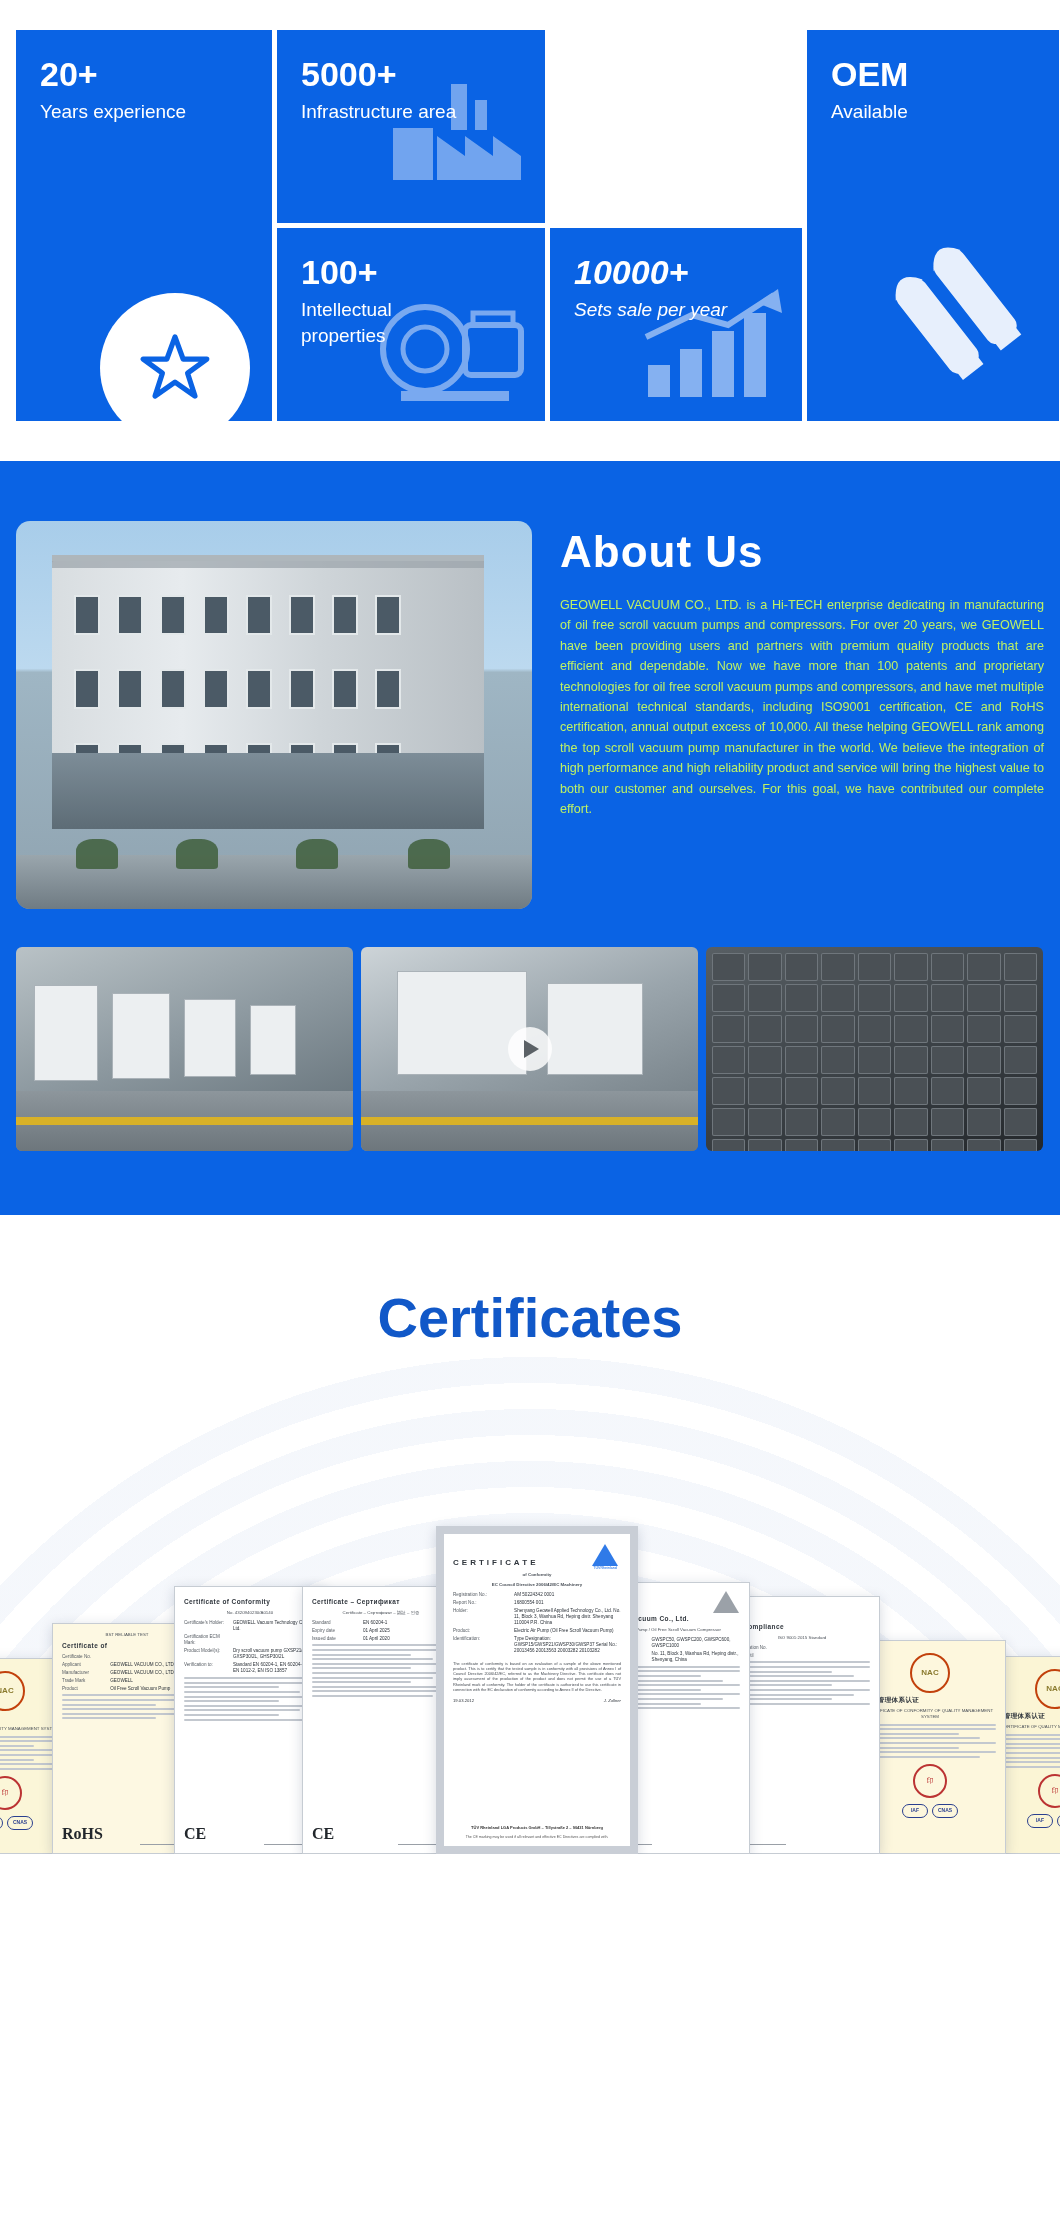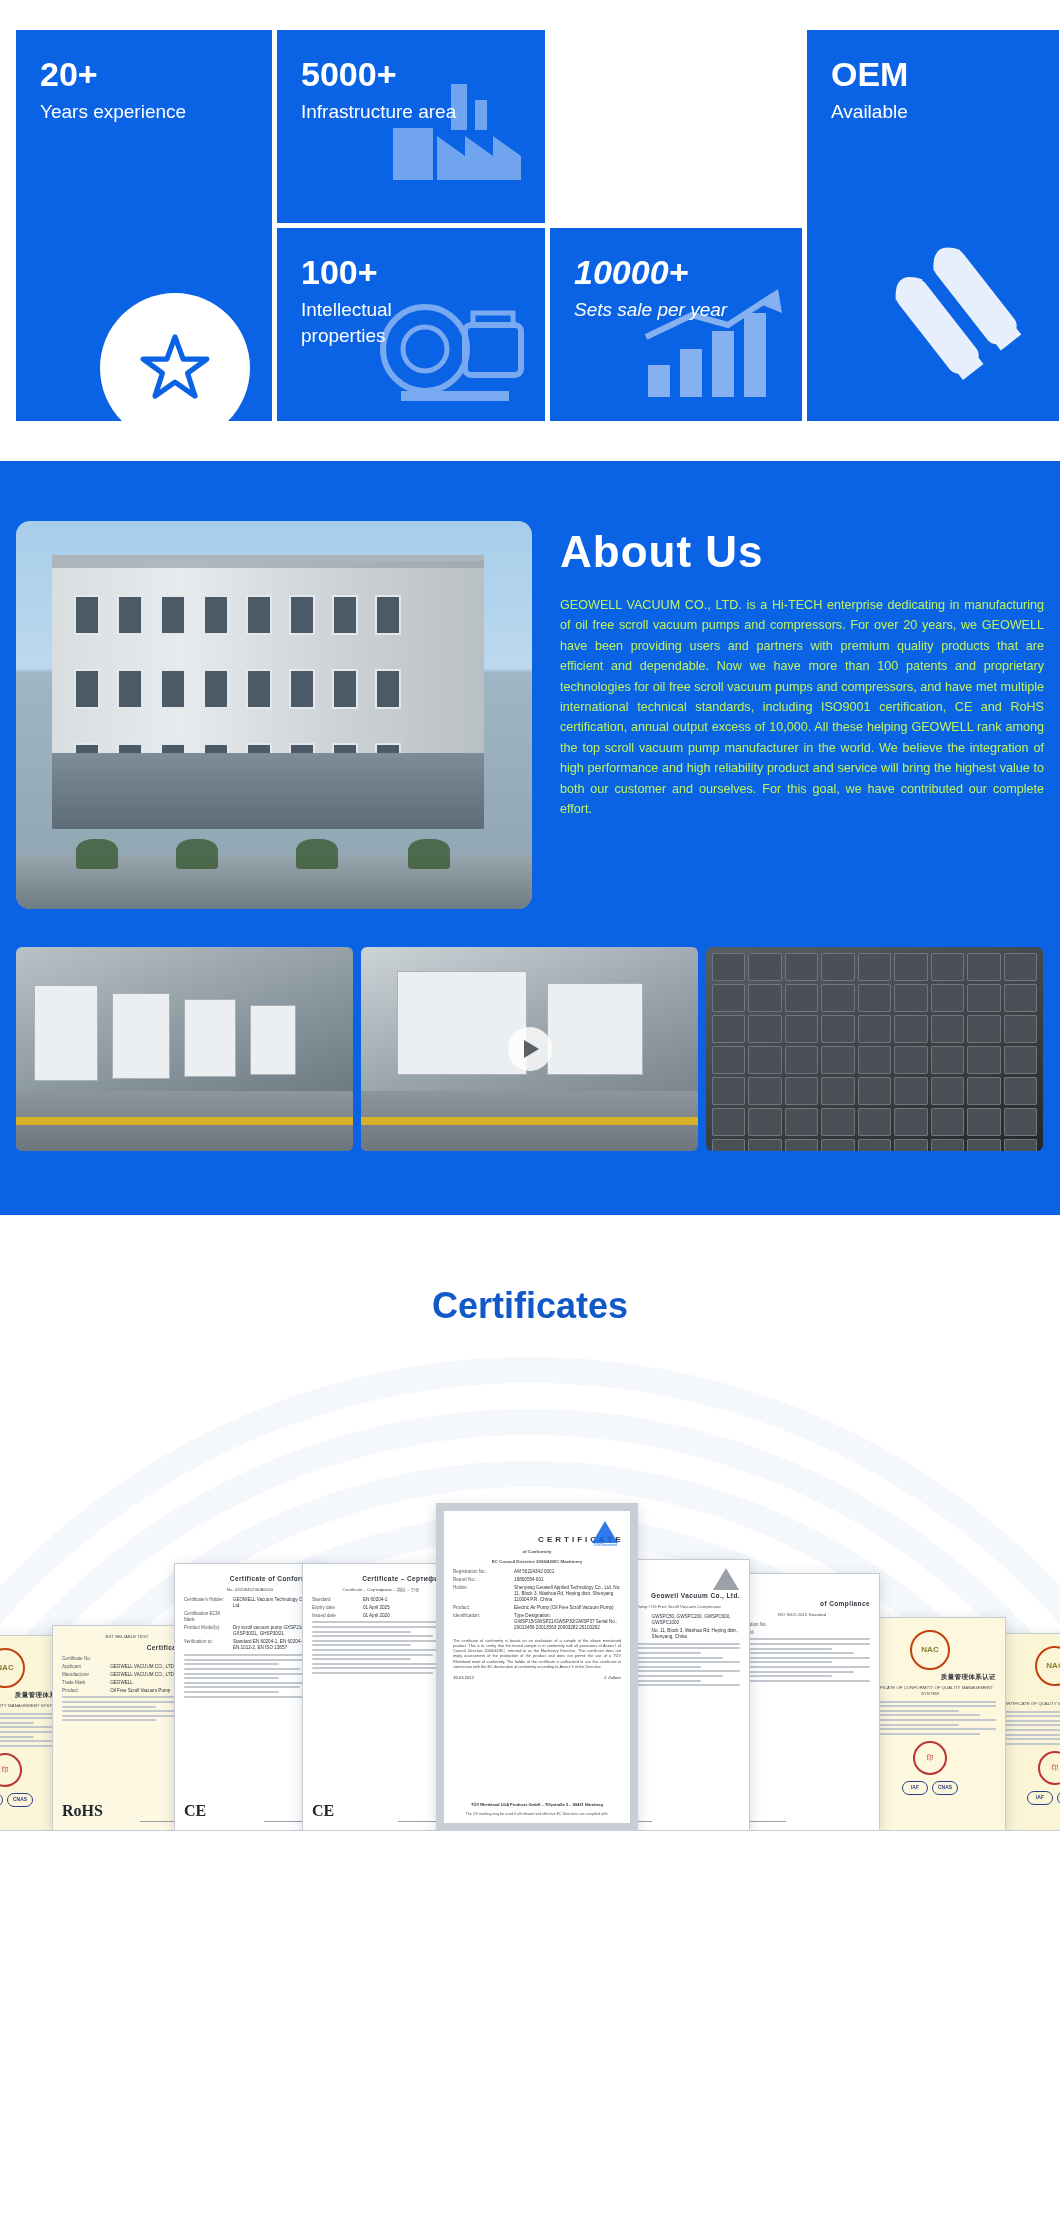--- a/index.html
+++ b/index.html
@@ -201,21 +201,21 @@
     width: 1500px; height: 1500px; border-radius: 50%;
     background:
       repeating-radial-gradient(circle at 50% 50%, #ffffff 0 26px, #f3f6fb 26px 52px);
     opacity: .85;
     z-index: 0;
   }
   .cert-title {
     position: relative; z-index: 2;
     text-align: center;
     color: #1158c8;
-    font-size: 36px;
+    font-size: 56px;
     font-weight: bold;
     margin-bottom: 34px;
   }
   .cert-row {
     position: relative; z-index: 2;
     width: 1060px;
     height: 470px;
     margin: 0 auto;
     display: flex;
     align-items: flex-end;
@@ -226,38 +226,38 @@
     border: 1px solid #c6ccd3;
     box-shadow: 0 3px 12px rgba(20,40,80,.18);
     position: relative;
     overflow: hidden;
     flex: 0 0 auto;
     font-size: 4.6px;
     line-height: 1.35;
     color: #30363d;
   }
   .c1 { width: 150px; height: 196px; margin-right: -28px; background: #fbf6d8; z-index: 1; }
-  .c2 { width: 150px; height: 206px; margin-right: -28px; background: #fdf8e2; z-index: 2; }
+  .c2 { width: 150px; height: 231px; margin-right: -28px; background: #fdf8e2; z-index: 2; }
   .c3 { width: 152px; height: 268px; margin-right: -24px; background: #ffffff; z-index: 3; }
   .c4 { width: 158px; height: 268px; margin-right: -24px; background: #ffffff; z-index: 4; }
   .c5 { width: 202px; height: 328px; margin-right: -24px; background: #eef1f6; border: 8px solid #c9ced6; z-index: 7; }
   .c6 { width: 160px; height: 272px; margin-left: -24px; background: #ffffff; z-index: 4; }
   .c7 { width: 156px; height: 258px; margin-left: -26px; background: #ffffff; z-index: 3; }
   .c8 { width: 152px; height: 214px; margin-left: -26px; background: #fdf7dd; z-index: 2; }
   .c9 { width: 150px; height: 198px; margin-left: -26px; background: #fbf5d5; z-index: 1; }
 
   .cert-inner { padding: 8px 9px; height: 100%; position: relative; }
   .cert-seal {
     width: 40px; height: 40px; border-radius: 50%;
     border: 2px solid #c2410c; margin: 4px auto 3px auto;
     display: flex; align-items: center; justify-content: center;
     font-size: 8px; font-weight: bold; color: #8a7a2e;
   }
   .cert-h {
-    text-align: right; font-weight: bold; font-size: 6.5px;
+    text-align: left; font-weight: bold; font-size: 6.5px;
     letter-spacing: .4px; margin: 3px 0;
   }
   .cert-sub { text-align: center; font-size: 4.4px; margin-bottom: 4px; color: #4a5058; }
   .cert-lines div {
     height: 2px; background: #c3c8cf; margin: 2.6px 0; border-radius: 1px;
   }
   .cert-lines div:nth-child(3n) { width: 72%; }
   .cert-lines div:nth-child(4n) { width: 88%; }
   .cert-kv { display: flex; gap: 4px; margin: 1.8px 0; }
   .cert-kv .k { width: 34%; color: #555b62; }

